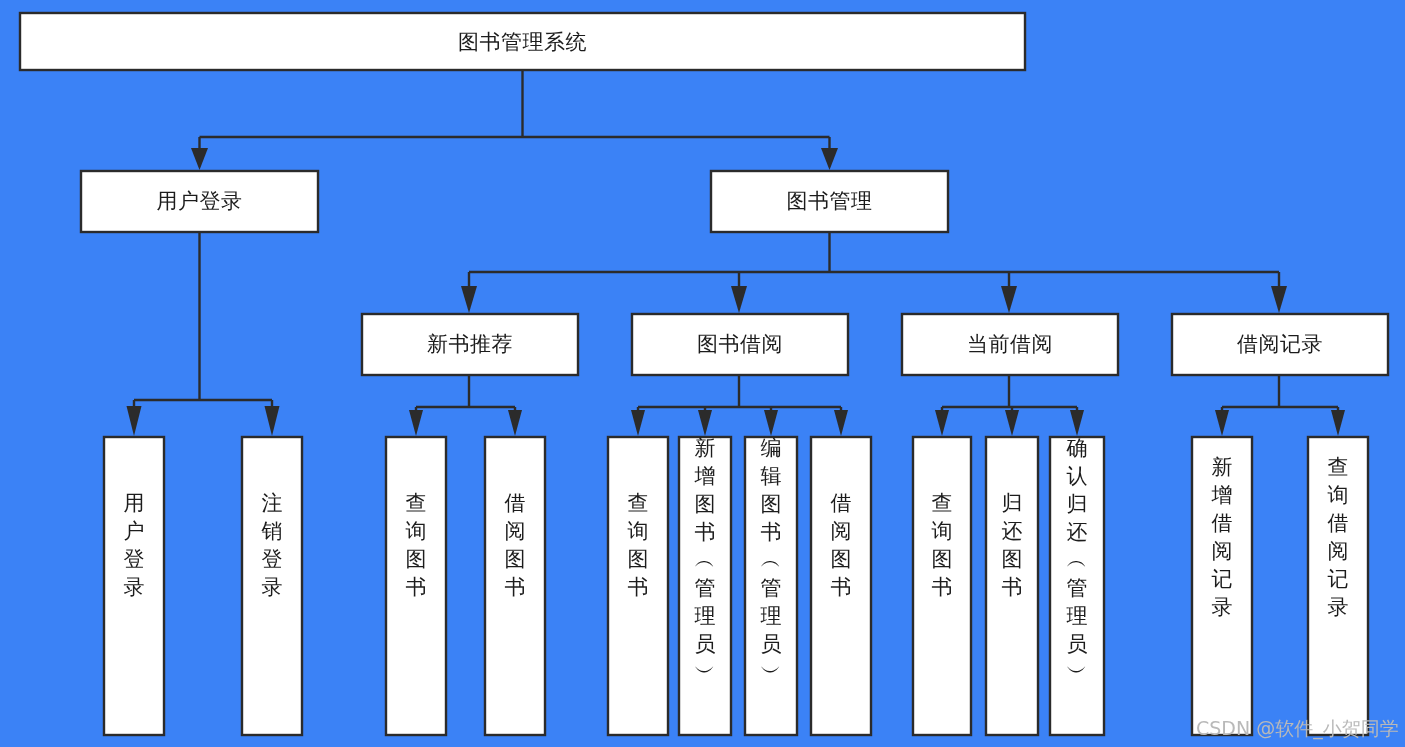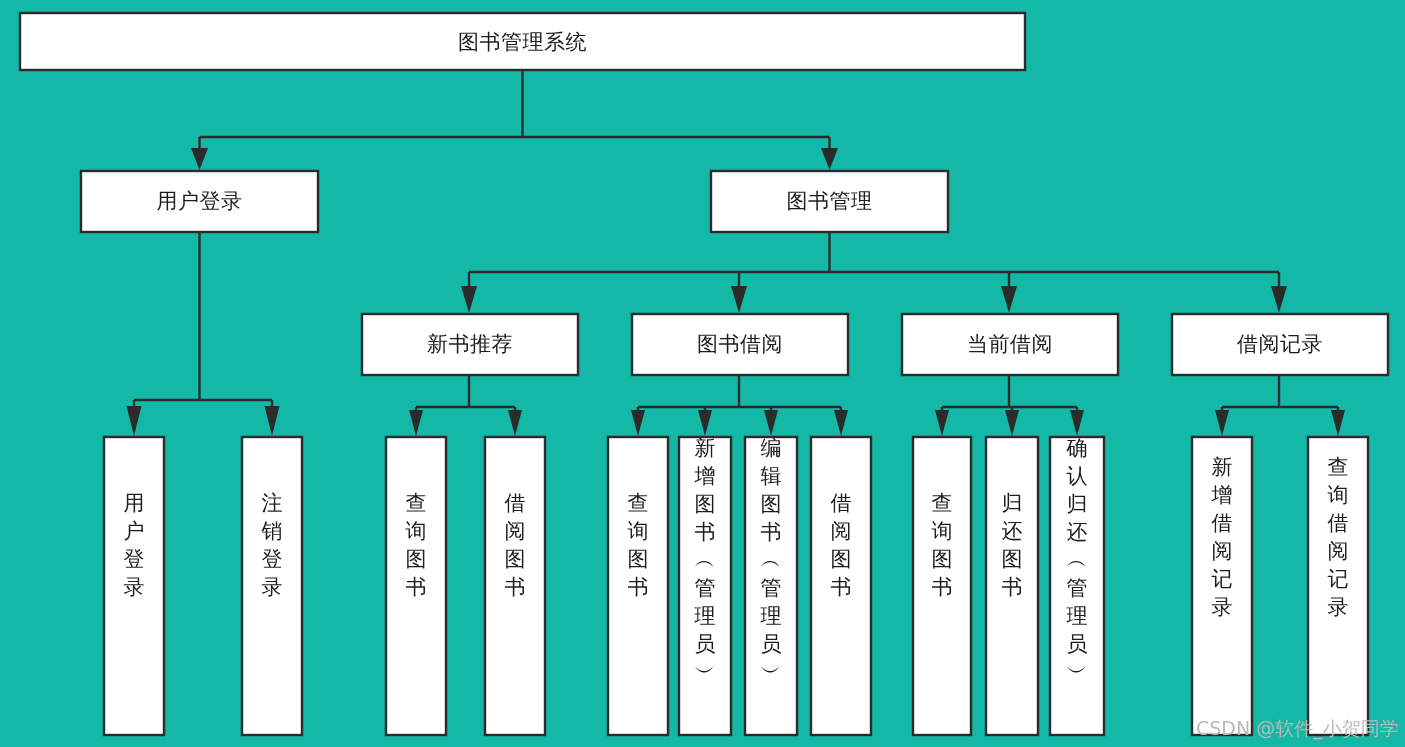--- a/index.html
+++ b/index.html
@@ -11,21 +11,21 @@
   body {
     width: 1405px;
     height: 747px;
     overflow: hidden;
     font-family: "DejaVu Sans", "Liberation Sans", sans-serif;
   }
   #diagram-root {
     position: relative;
     width: 1405px;
     height: 747px;
-    background: #14b8a6;
+    background: #3b82f6;
   }
   svg.diagram-canvas {
     position: absolute;
     top: 0;
     left: 0;
     width: 1405px;
     height: 747px;
     display: block;
   }
   .node-box {

